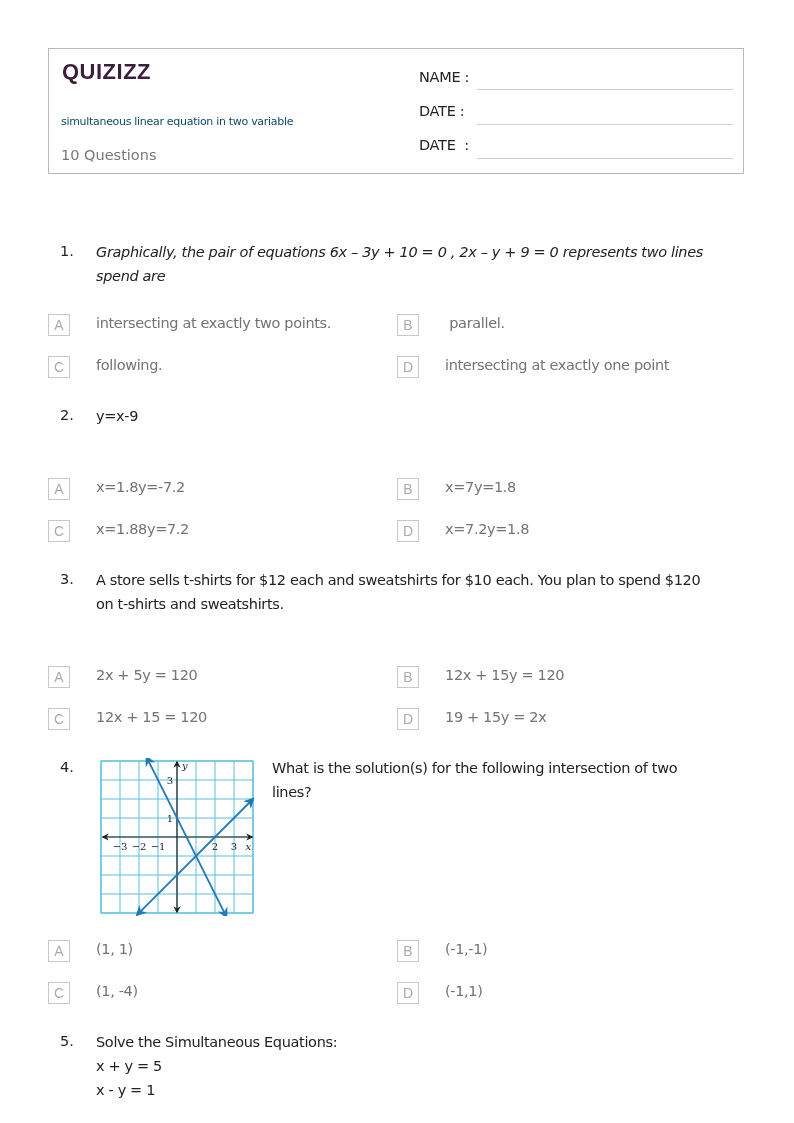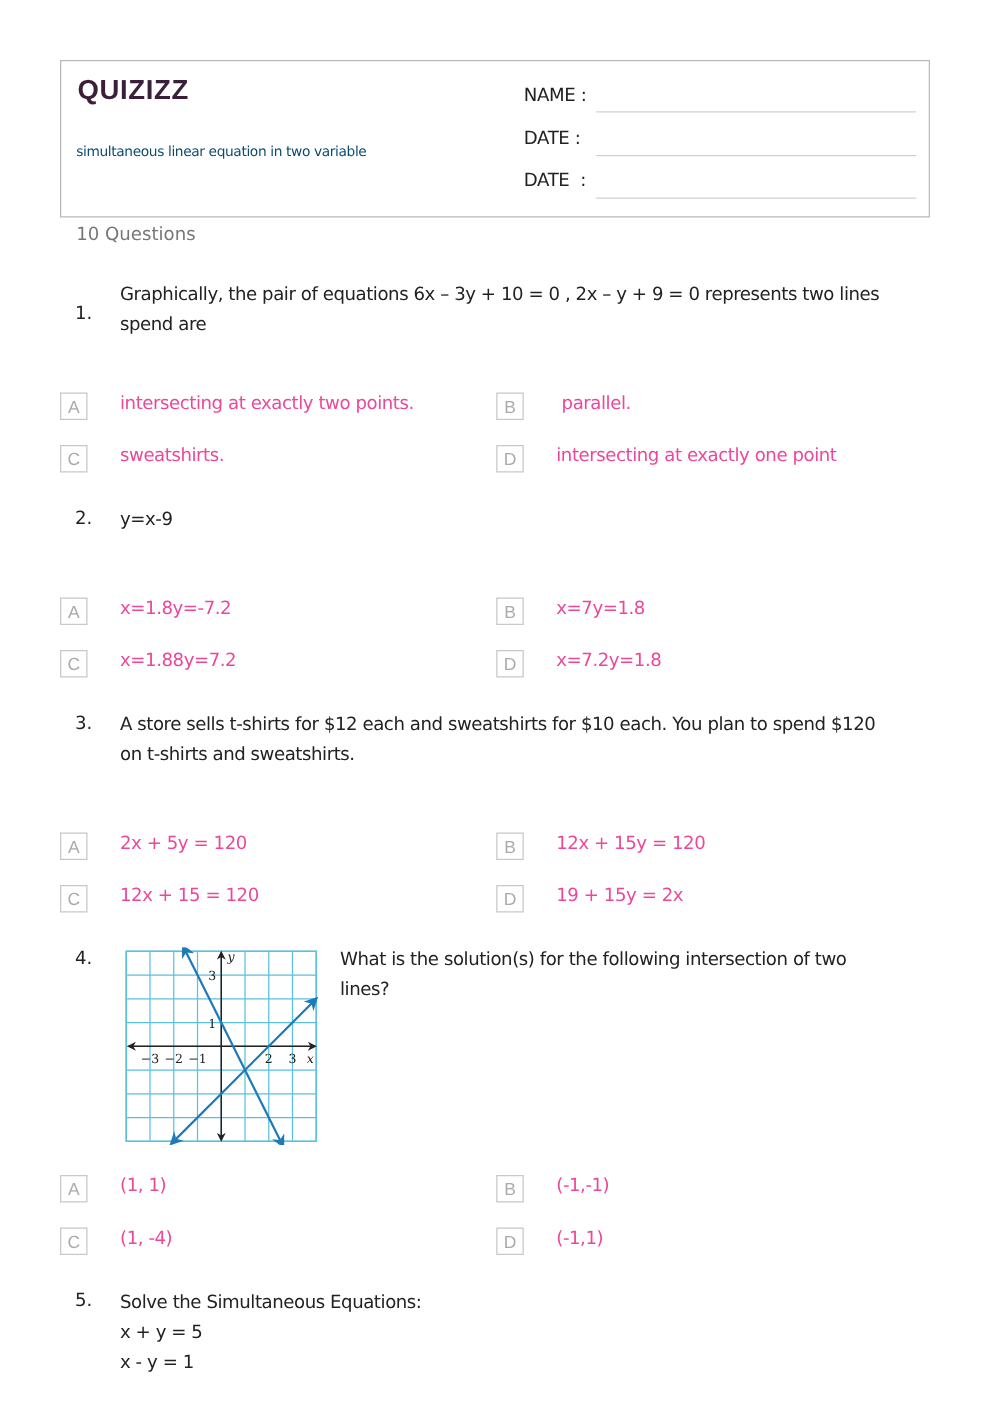--- a/index.html
+++ b/index.html
@@ -3,66 +3,66 @@
 <meta charset="utf-8">
 <style>
   html, body { margin:0; padding:0; background:#ffffff; }
   body { width:794px; height:1123px; position:relative; overflow:hidden;
          font-family:"DejaVu Sans", sans-serif; color:#222; }
   .header { position:absolute; left:48px; top:48px; width:696px; height:126px;
             border:1px solid #b9b9b9; box-sizing:border-box; }
   .logo { position:absolute; left:13px; top:10px; font-family:"Liberation Sans", sans-serif;
           font-weight:bold; font-size:22px; color:#3b1f3a; letter-spacing:0.5px; }
   .ws-title { position:absolute; left:12px; top:66px; font-size:11px; color:#0c4a6e; letter-spacing:-0.3px; }
-  .ws-count { position:absolute; left:12px; top:98px; font-size:14.5px; color:#777;margin-top:33px; }
+  .ws-count { position:absolute; left:12px; top:98px; font-size:14.5px; color:#777; }
   .field { position:absolute; left:370px; font-size:14.5px; color:#222; letter-spacing:-0.3px; }
   .field-line { position:absolute; left:428px; width:256px; border-bottom:1px solid #cfcfcf; height:0; }
   .q { position:absolute; left:0; width:794px; }
   .q-num { position:absolute; left:60px; font-size:14.5px; color:#222; }
   .q-text { position:absolute; left:96px; width:650px; font-size:14.5px; line-height:24px; color:#222; letter-spacing:-0.35px; }
   .opt { position:absolute; height:22px; }
   .opt-box { position:absolute; left:0; top:0; width:22px; height:22px; border:1px solid #c8c8c8;
              box-sizing:border-box; font-size:14px; color:#aaa; text-align:center; line-height:21px;
              font-family:"Liberation Sans", sans-serif; }
-  .opt-text { position:absolute; left:48px; top:1px; font-size:14.5px; color:#ec4899; white-space:nowrap; letter-spacing:-0.35px; }
+  .opt-text { position:absolute; left:48px; top:1px; font-size:14.5px; color:#737373; white-space:nowrap; letter-spacing:-0.35px; }
   .graph { position:absolute; left:98px; top:758px; width:158px; height:158px; }
 </style>
 </head>
 <body>
 
 <div class="header">
   <div class="logo">QUIZIZZ</div>
   <div class="ws-title">simultaneous linear equation in two variable</div>
   <div class="ws-count">10 Questions</div>
 
   <div class="field" style="top:20px;">NAME :</div>
   <div class="field-line" style="top:40px;"></div>
   <div class="field" style="top:54px;">DATE :</div>
   <div class="field-line" style="top:75px;"></div>
   <div class="field" style="top:88px; white-space:pre;">DATE  :</div>
   <div class="field-line" style="top:109px;"></div>
 </div>
 
 <div class="q">
   <div class="q-num" style="top:243px;">1.</div>
-  <div class="q-text" style="top:224px;">
+  <div class="q-text" style="top:240px;font-style:italic;">
     <div>Graphically, the pair of equations 6x – 3y + 10 = 0 , 2x – y + 9 = 0 represents two lines</div>
     <div>spend are</div>
   </div>
   <div class="opt" style="left:48px; top:314px;">
     <div class="opt-box">A</div>
     <div class="opt-text">intersecting at exactly two points.</div>
   </div>
   <div class="opt" style="left:397px; top:314px;">
     <div class="opt-box">B</div>
     <div class="opt-text" style="white-space:pre;"> parallel.</div>
   </div>
   <div class="opt" style="left:48px; top:356px;">
     <div class="opt-box">C</div>
-    <div class="opt-text">sweatshirts.</div>
+    <div class="opt-text">following.</div>
   </div>
   <div class="opt" style="left:397px; top:356px;">
     <div class="opt-box">D</div>
     <div class="opt-text">intersecting at exactly one point</div>
   </div>
 </div>
 
 <div class="q">
   <div class="q-num" style="top:407px;">2.</div>
   <div class="q-text" style="top:404px;">

